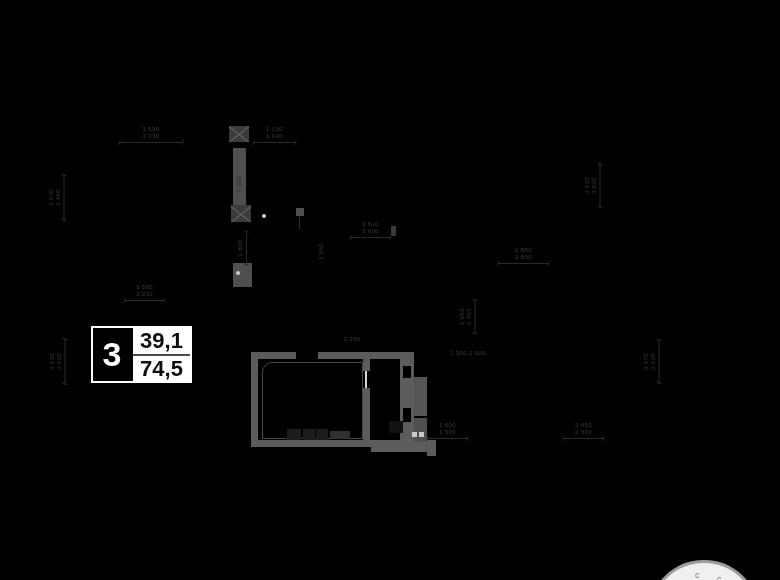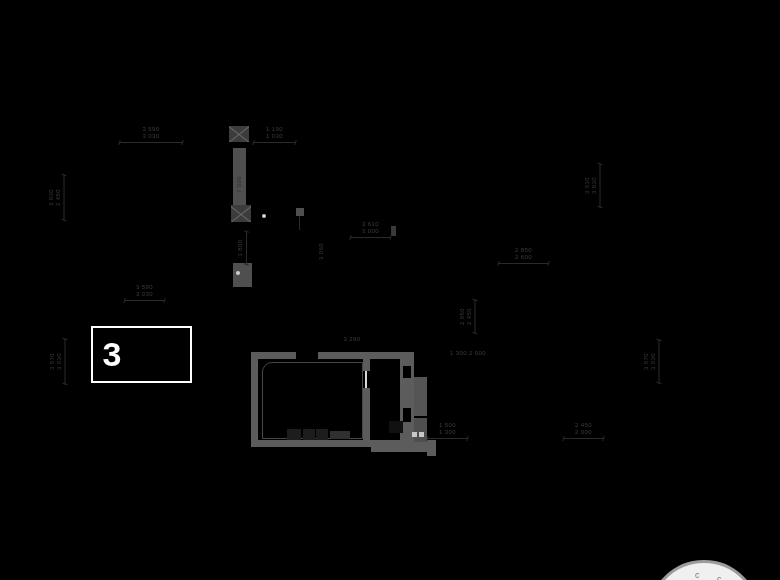--- a/index.html
+++ b/index.html
@@ -164,20 +164,24 @@
     <div class="dline"></div>
   </div>
   <div class="vdim" style="left:450px;top:308px;width:34px">
     <div class="t">2 850</div>
     <div class="t">2 450</div>
     <div class="dline"></div>
   </div>
 
   <div class="badge">
     <div class="badge-rooms">3</div>
+    <div class="badge-col">
+      <div class="badge-cell top">39,1</div>
+      <div class="badge-cell">74,5</div>
+    </div>
   </div>
 
   <div class="logo">
     <span class="m1">с</span>
     <span class="m2">с</span>
   </div>
 
 </div>
 
 </body></html>

